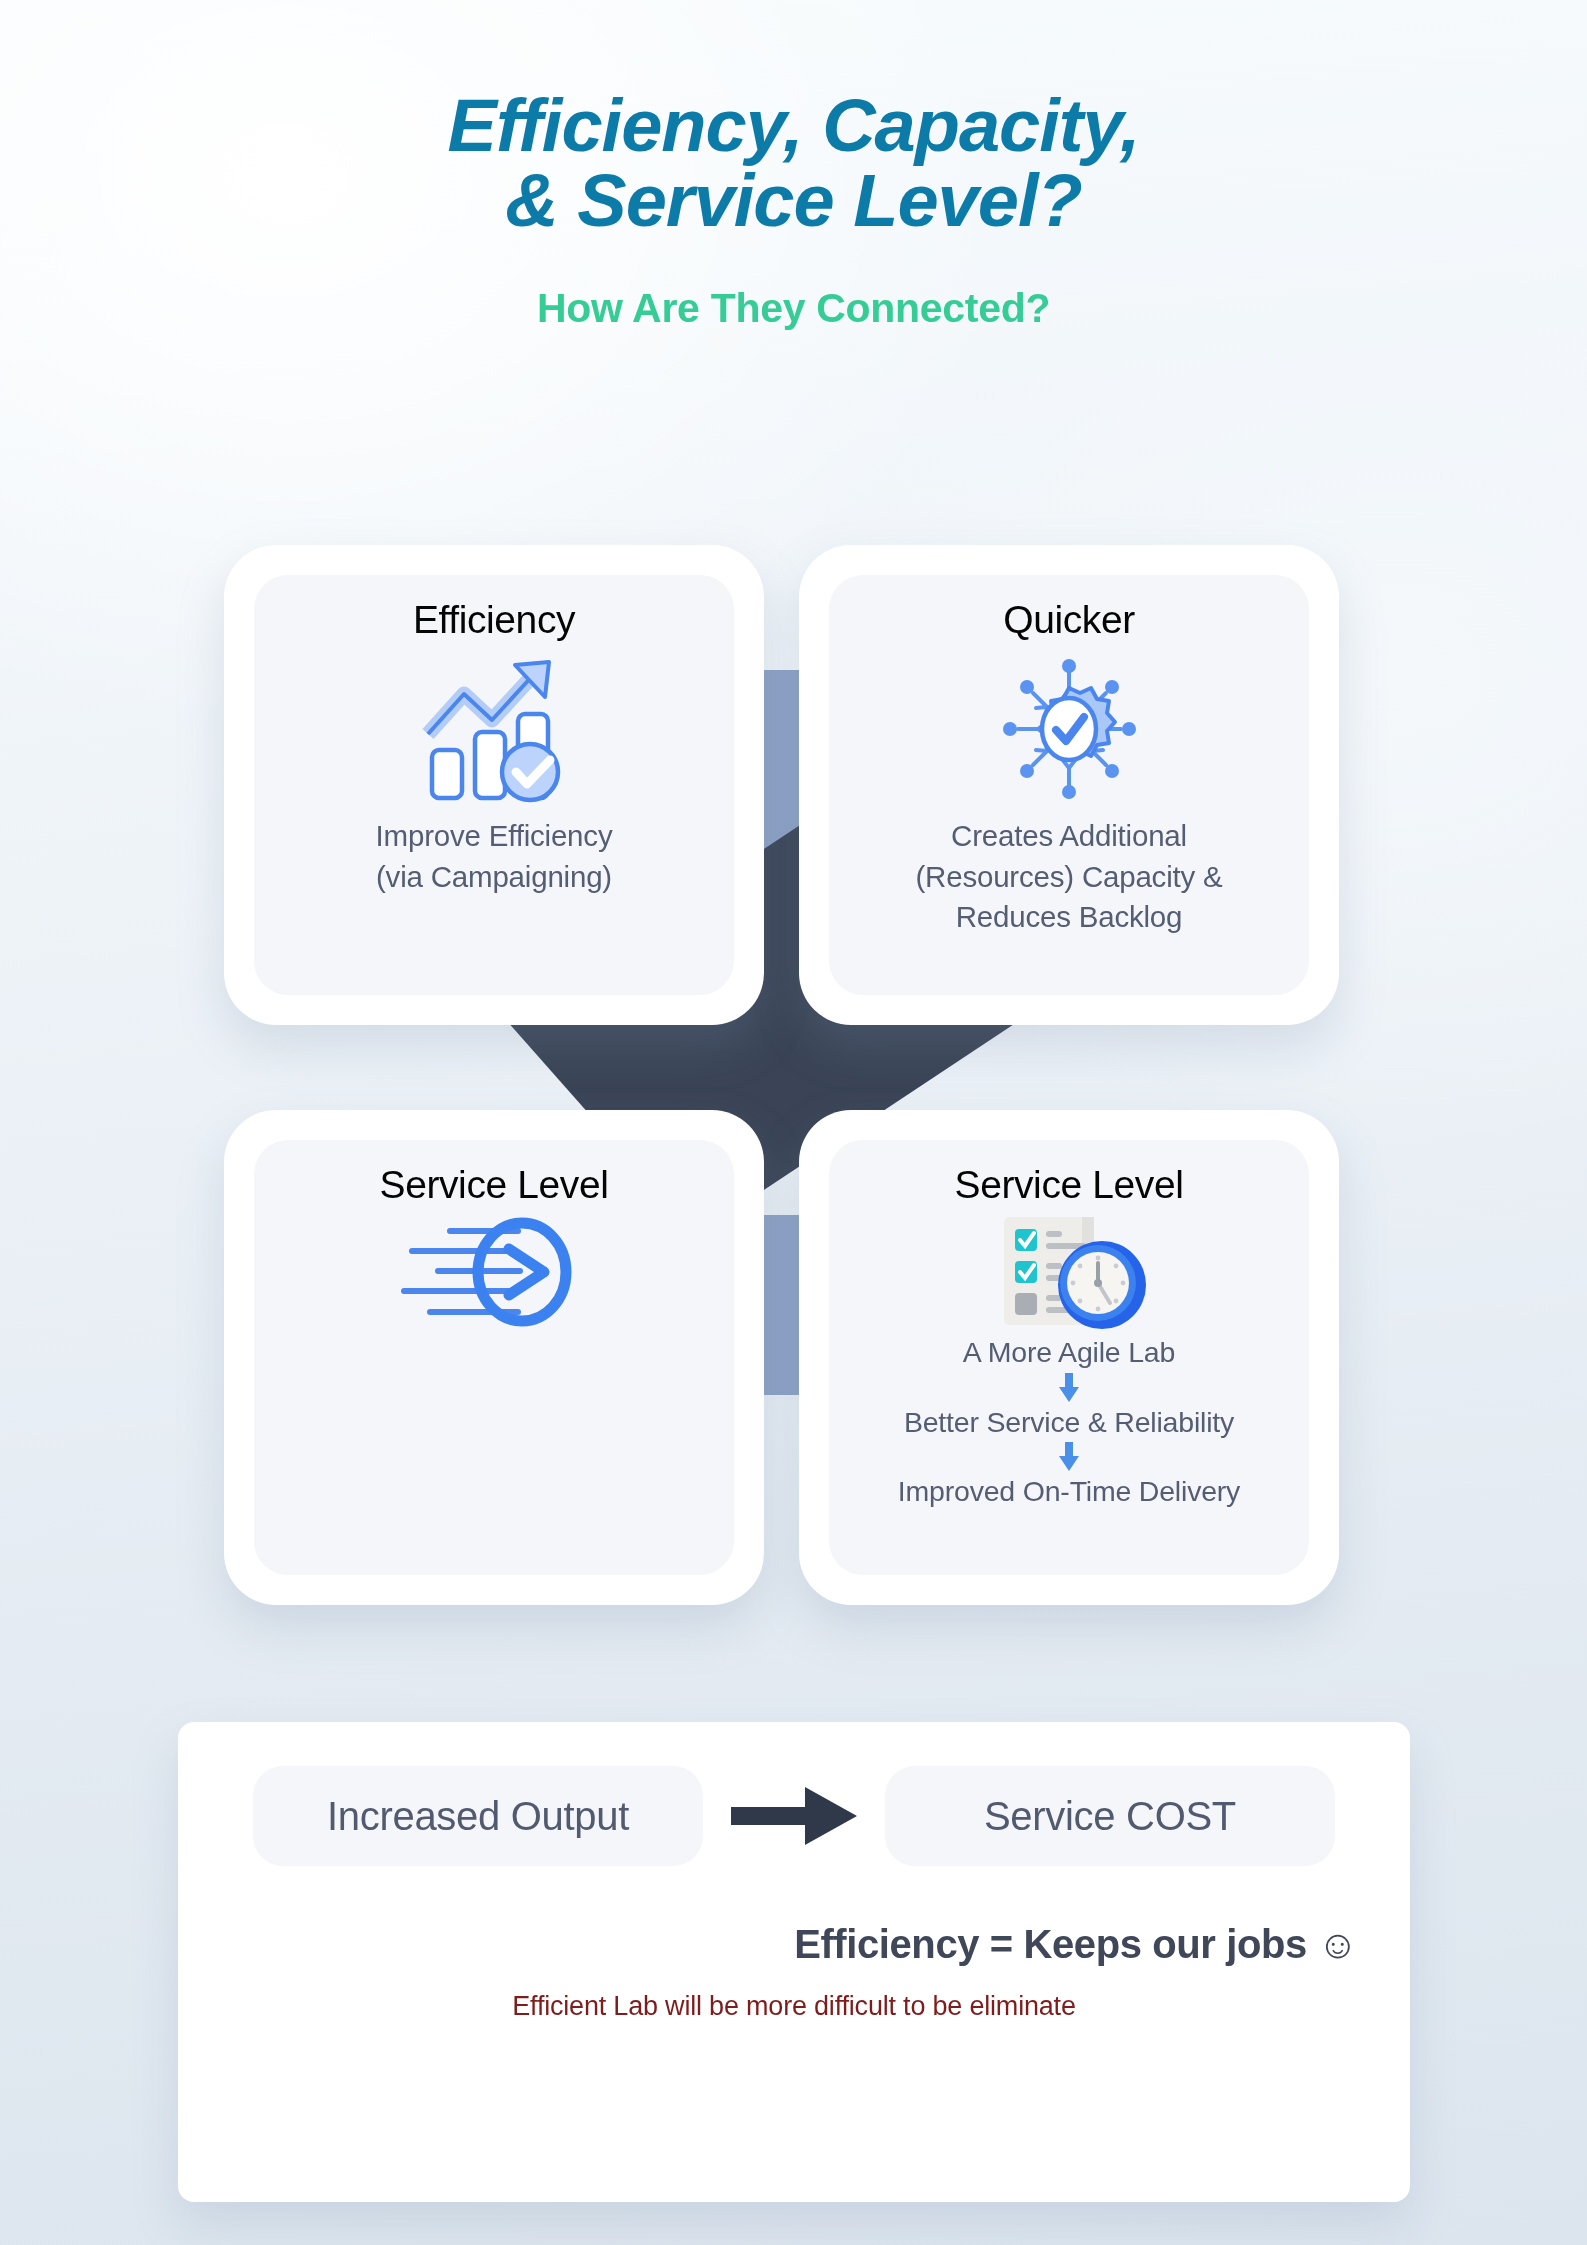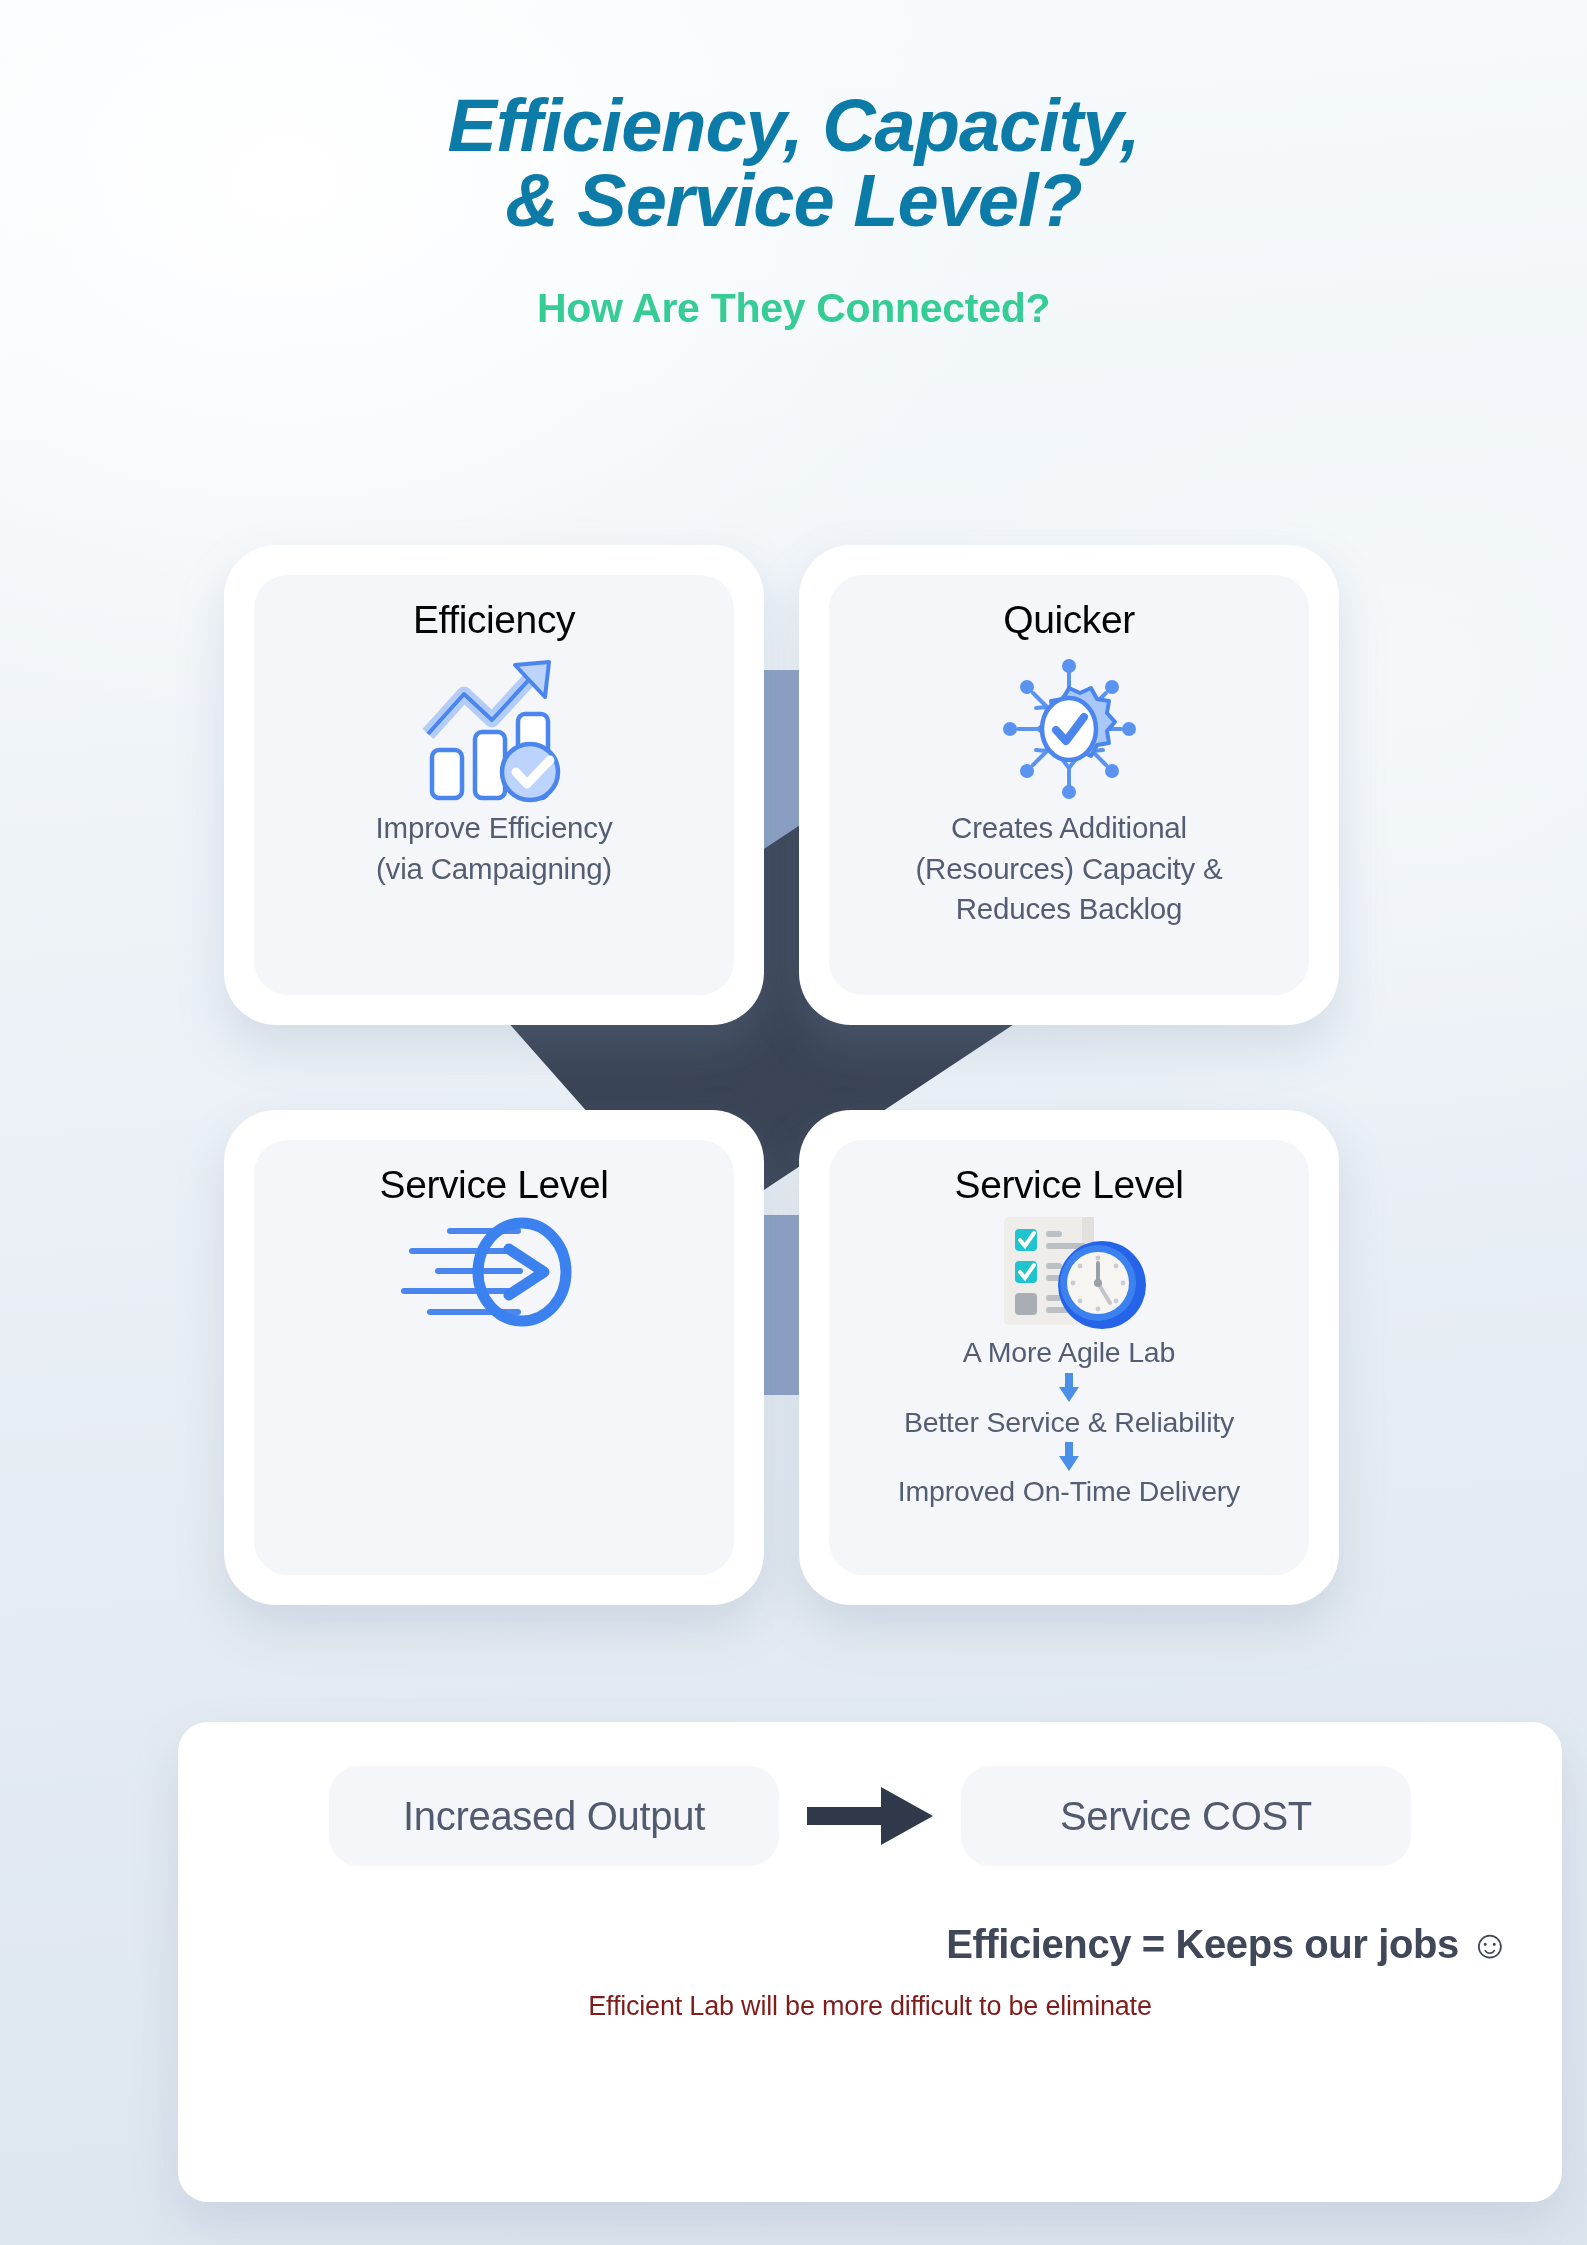--- a/index.html
+++ b/index.html
@@ -60,31 +60,31 @@
   }
 
   .card-title {
     font-size:39px; color:#050505; font-weight:500;
     letter-spacing:-0.4px; line-height:1.1; text-align:center;
   }
   .icon-box { height:150px; display:flex; align-items:center; justify-content:center; margin-top:12px; }
   .bl .icon-box, .br .icon-box { height:118px; margin-top:6px; }
   .card-body {
     text-align:center; color:#545d72; font-size:29.5px;
-    line-height:1.38; letter-spacing:-0.2px; margin-top:4px;
+    line-height:1.38; letter-spacing:-0.2px; margin-top:12px;
   }
   .bl .card-body, .br .card-body { font-size:28.5px; line-height:1.25; margin-top:4px; }
   .card-body .ln { display:block; }
   .arrow-d { display:block; margin:2px auto; }
 
   
   .bottom {
     position:absolute; left:178px; top:1722px;
-    width:1384px; height:480px;
-    background:#ffffff; border-radius:30px;
+    width:1232px; height:480px;
+    background:#ffffff; border-radius:16px;
     box-shadow:0 22px 48px rgba(120,140,170,0.20);
     z-index:4; padding:44px 52px;
   }
   .pill-row { display:flex; align-items:center; justify-content:center; gap:0; }
   .pill {
     background:#f4f6fa; border-radius:30px;
     font-size:40px; color:#515a6e; letter-spacing:-0.3px;
     display:flex; align-items:center; justify-content:center;
     height:100px; padding:0 44px; min-width:450px;
   }

